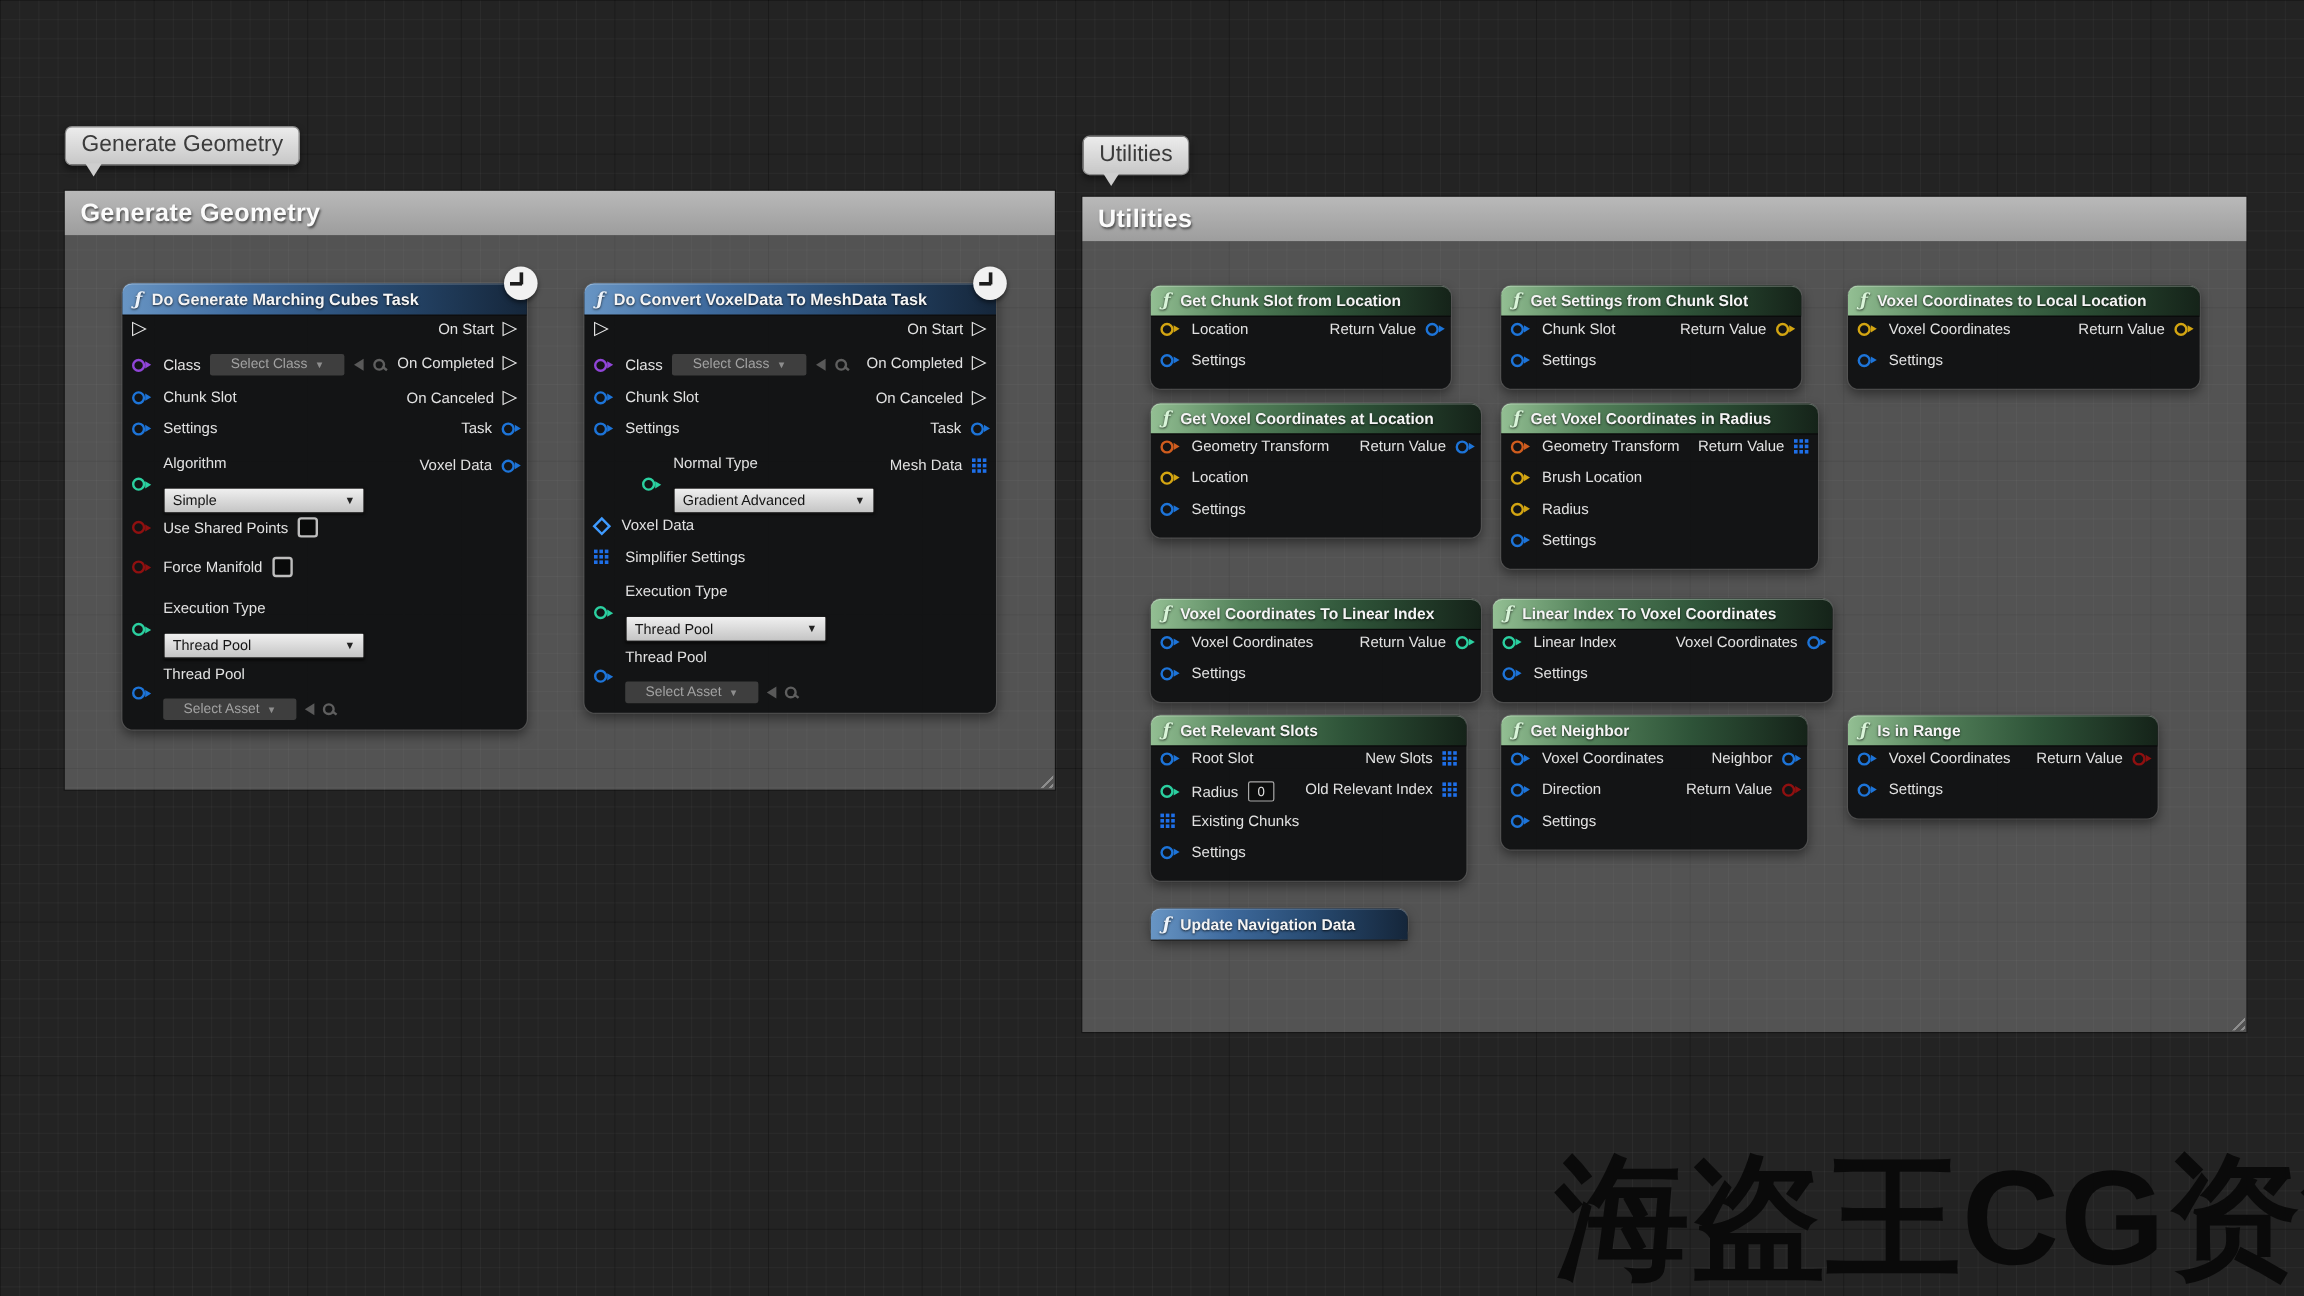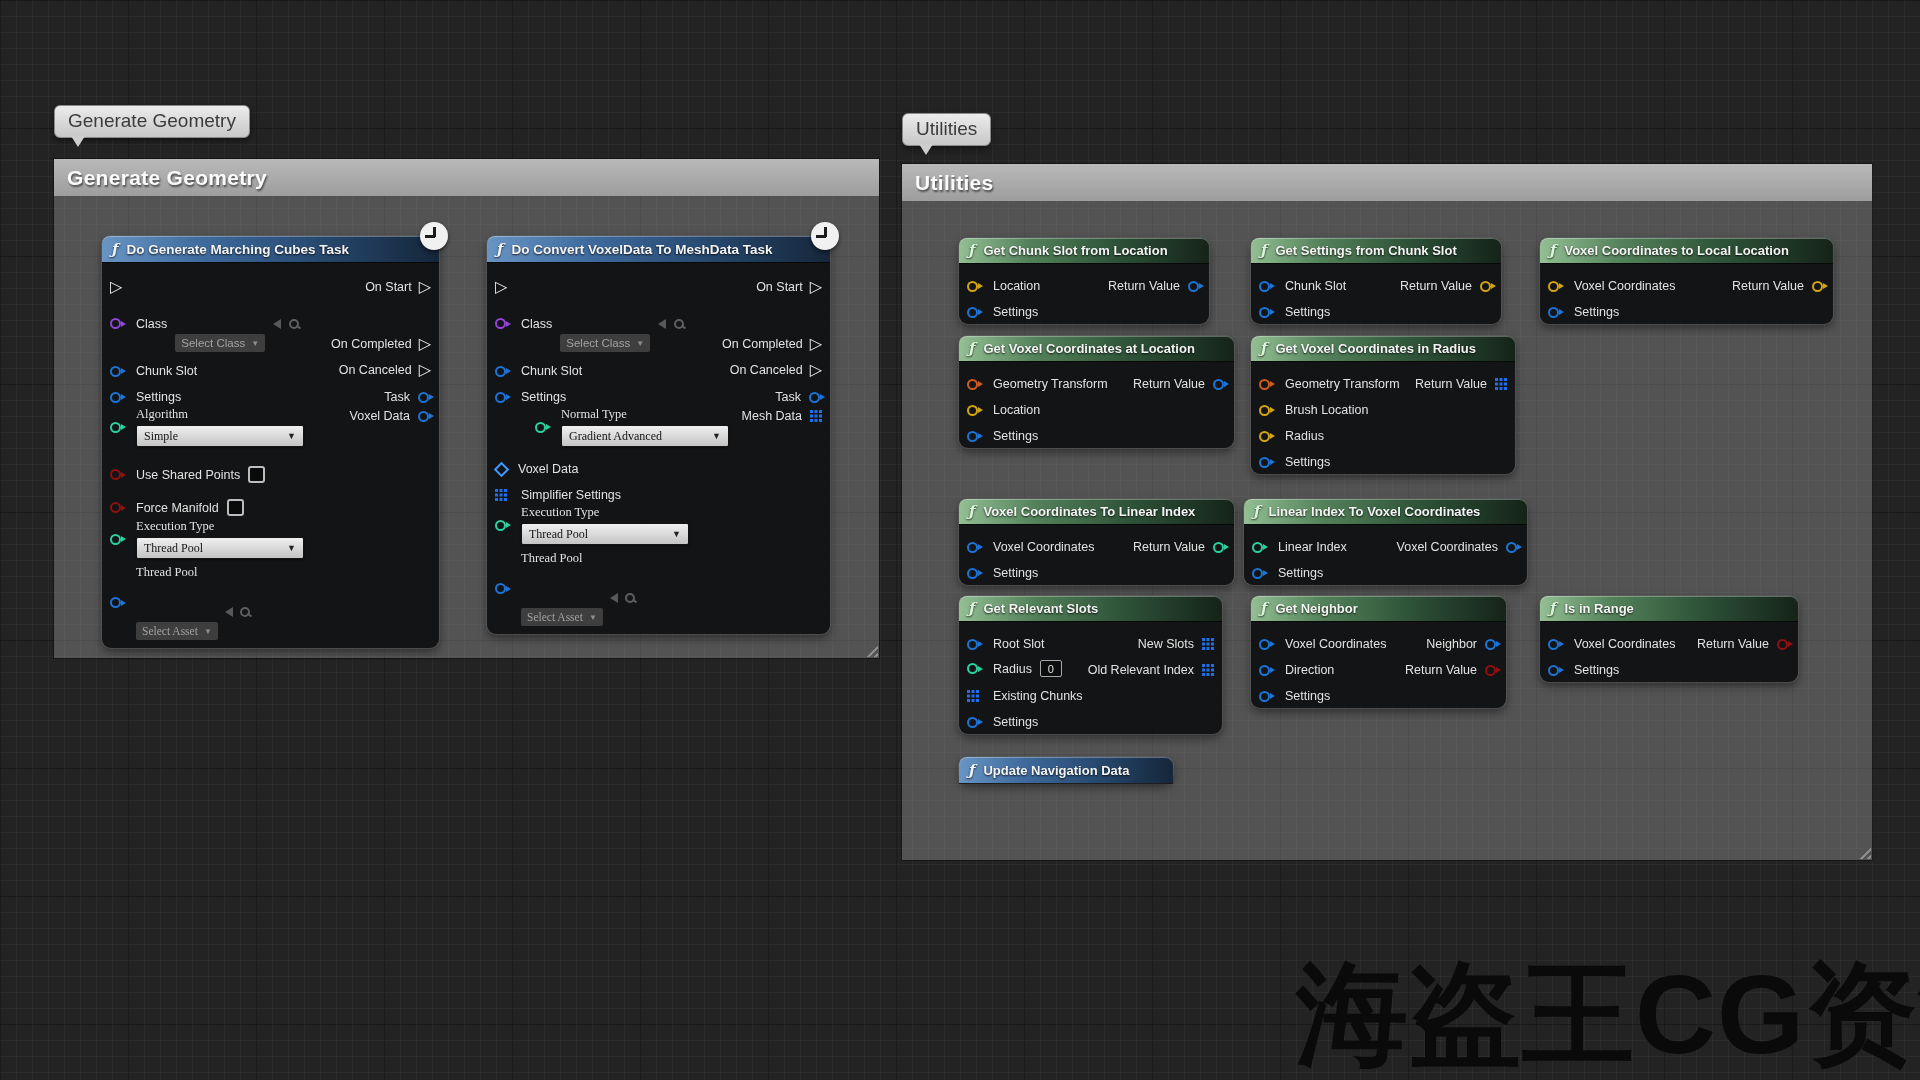--- a/index.html
+++ b/index.html
@@ -39,21 +39,21 @@
   .nhead.blue{background:linear-gradient(90deg,#6895c4 0%,#3e6a9d 30%,#284b72 62%,#15263a 100%);}
   .nhead.green{background:linear-gradient(90deg,#93bf93 0%,#53815a 28%,#2e5338 62%,#152319 100%);}
   .fx{font-family:"DejaVu Serif",serif;font-style:italic;font-weight:bold;font-size:15px;line-height:1;}
   .nhead.green .fx{color:#d9f5d9;}
   .nhead.blue .fx{color:#eef4fb;}
   .clock{position:absolute;top:-14px;right:-9px;width:28px;height:28px;background:#f1f1f1;
     border-radius:50%;box-shadow:0 2px 4px rgba(0,0,0,0.55);}
   .clock::before{content:"";position:absolute;left:13px;top:5px;width:3px;height:10px;background:#1c1c1c;}
   .clock::after{content:"";position:absolute;left:5px;top:13px;width:10px;height:3px;background:#1c1c1c;}
   .rows{padding:4px 0 5px;}
-  .row{display:flex;justify-content:space-between;align-items:flex-end;min-height:26px;
+  .row{display:flex;justify-content:space-between;align-items:flex-start;min-height:26px;
     padding:0 8px;font-size:12.5px;}
   .cl{display:flex;align-items:center;gap:8px;}
   .cr{display:flex;align-items:center;gap:7px;margin-left:auto;}
   .lbl{color:#e2e2e2;white-space:nowrap;}
   
   .p{position:relative;width:7px;height:7px;border:2px solid var(--c,#1d74d8);border-radius:50%;flex:none;}
   .p::after{content:"";position:absolute;left:9px;top:0.5px;width:0;height:0;
     border-left:5px solid var(--c,#1d74d8);border-top:3px solid transparent;border-bottom:3px solid transparent;}
   .cl .p{margin-right:7px;}
   .cr .p{margin-right:2px;margin-left:1px;}
@@ -67,27 +67,27 @@
   .pd{width:7px;height:7px;border:2px solid #3f9bff;transform:rotate(45deg);flex:none;margin:0 3px 0 1px;}
   .px{color:#ececec;font-size:16px;line-height:1;flex:none;}
   .px::before{content:"▷";}
   .chk{width:13px;height:13px;border:2px solid #bdbdbd;border-radius:3px;background:rgba(0,0,0,0.5);flex:none;}
   
   .combo{min-width:152px;height:20px;background:linear-gradient(#f0f0f0,#c4c4c4);
     border:1px solid #141414;border-radius:2px;color:#141414;font-size:12px;
     display:flex;align-items:center;justify-content:space-between;padding:0 7px;box-shadow:0 1px 2px rgba(0,0,0,.5);}
   .combo::after{content:"▼";font-size:9px;color:#222;}
   .aselect{height:18px;background:#3e3e3e;border-radius:2px;color:#a2a2a2;font-size:11.5px;
-    display:inline-flex;align-items:center;gap:6px;padding:0 6px;margin-top:39px;}
+    display:inline-flex;align-items:center;gap:6px;padding:0 17px;}
   .aselect::after{content:"▼";font-size:8px;color:#8e8e8e;}
   .iarrow{width:0;height:0;border-right:8px solid #595959;border-top:5px solid transparent;
     border-bottom:5px solid transparent;flex:none;}
   .imag{width:6px;height:6px;border:2px solid #5f5f5f;border-radius:50%;position:relative;flex:none;margin-right:4px;}
   .imag::after{content:"";position:absolute;width:5px;height:2px;background:#5f5f5f;right:-4px;bottom:-1px;transform:rotate(38deg);}
-  .stack{display:flex;flex-direction:column;gap:3px;padding:3px 0;font-family:Liberation Serif, serif;}
+  .stack{display:flex;flex-direction:column;gap:13px;padding:3px 0;}
   .numbox{min-width:12px;height:15px;border:1px solid #a8a8a8;border-radius:2px;background:rgba(0,0,0,0.35);
     color:#e0e0e0;font-size:11px;display:inline-flex;align-items:center;justify-content:center;padding:0 4px;}
   .wm{position:absolute;left:1296px;top:956px;font-size:112px;font-weight:bold;color:#0a0a0a;
     letter-spacing:1px;white-space:nowrap;line-height:1.05;}
 </style>
 </head>
 <body>
 
 <div class="canvas">
 

